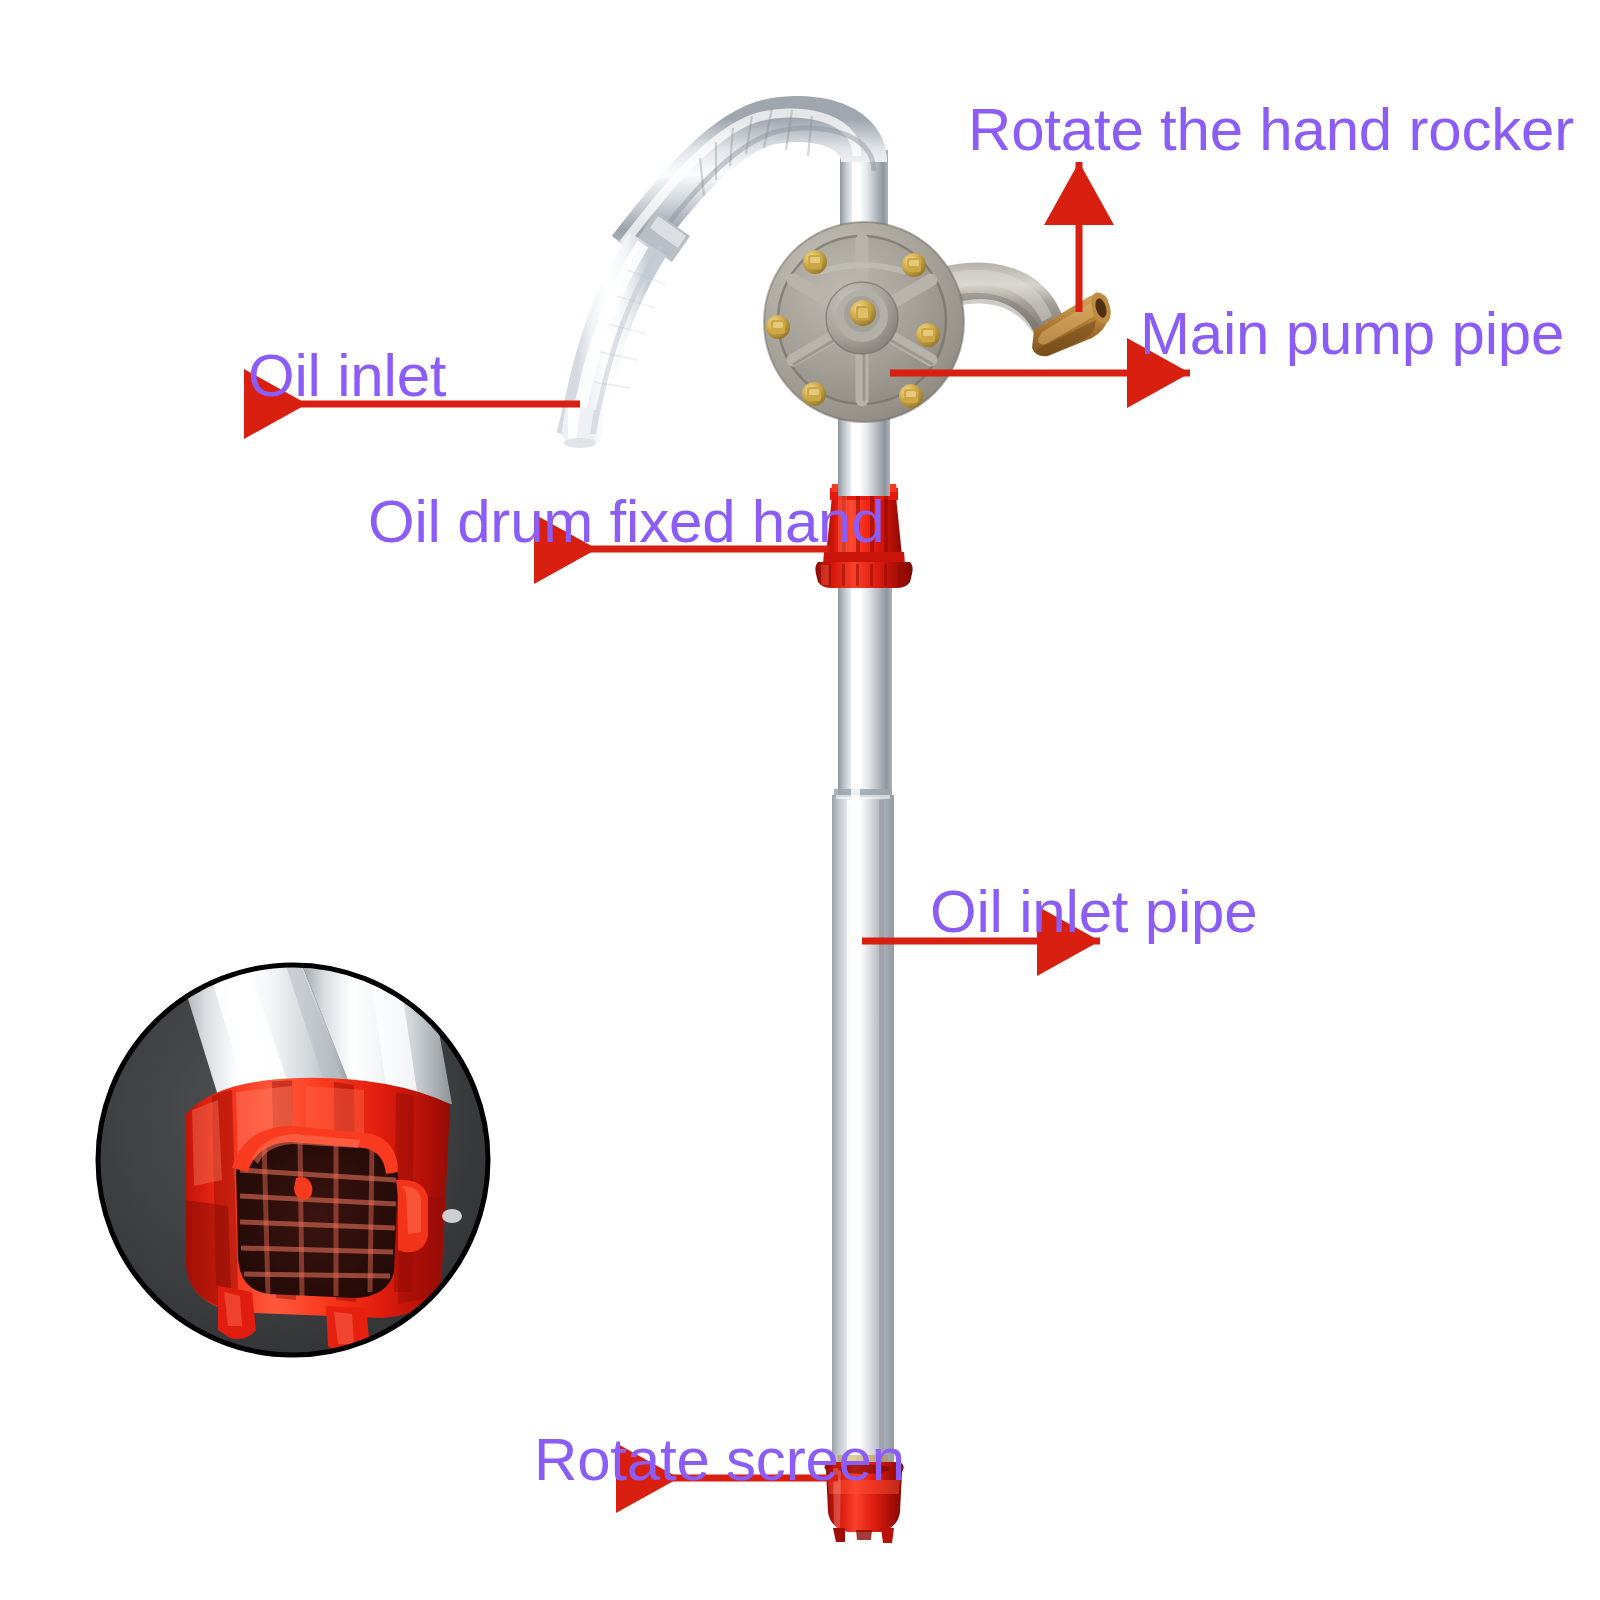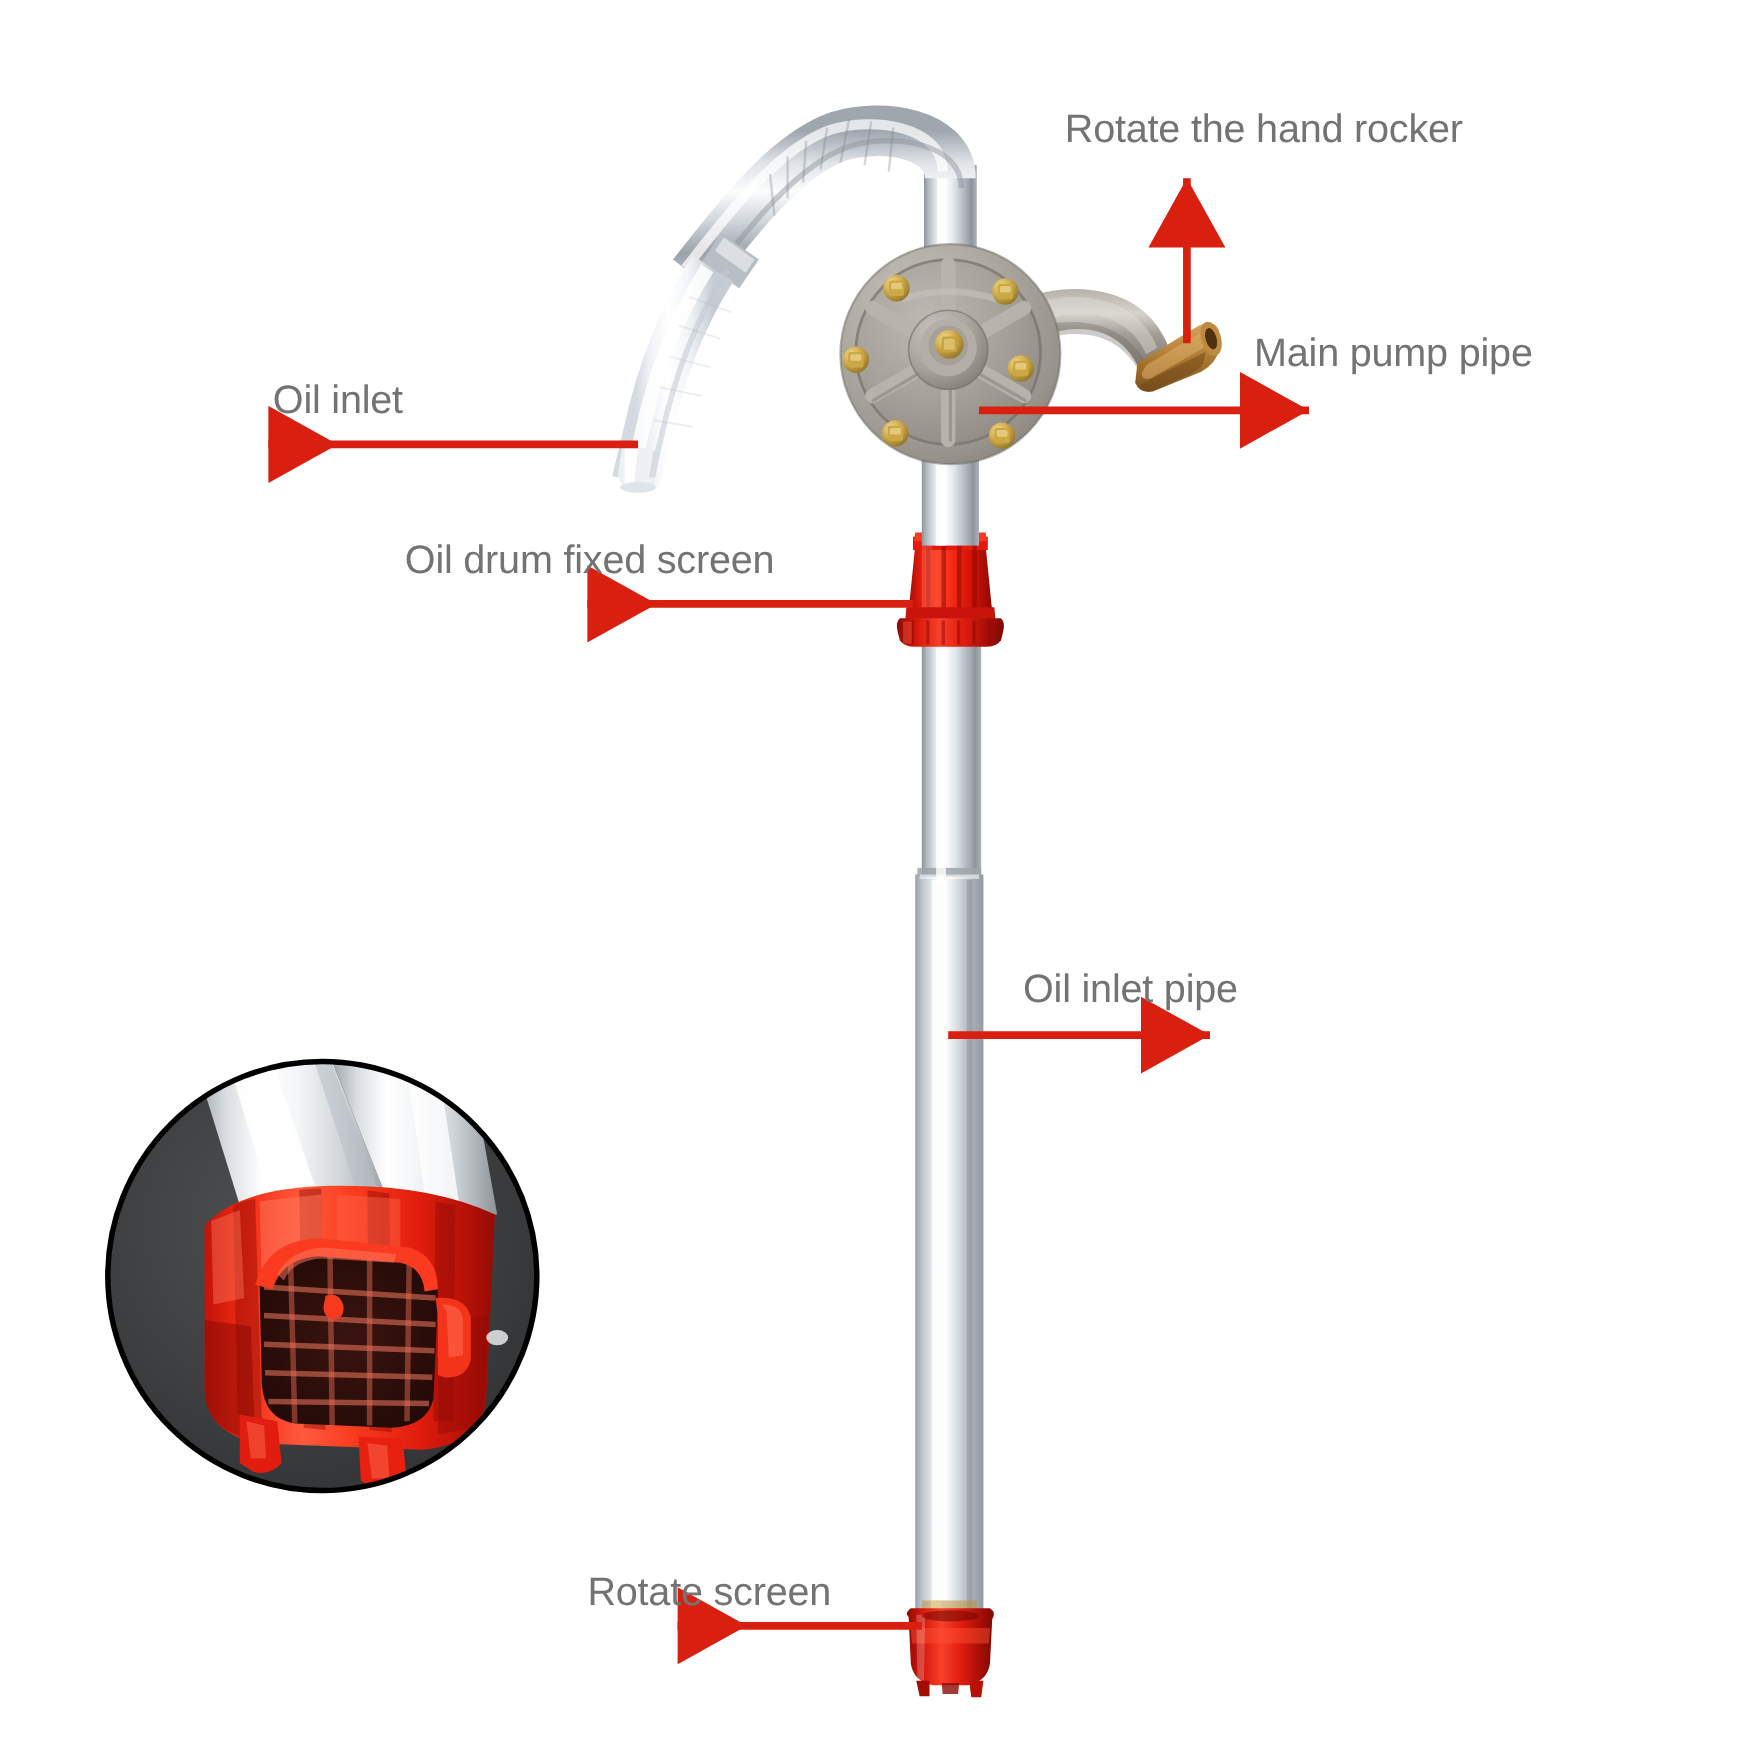--- a/index.html
+++ b/index.html
@@ -21,23 +21,23 @@
   }
   #art {
     position: absolute;
     left: 0;
     top: 0;
     width: 1600px;
     height: 1600px;
   }
   .callout {
     position: absolute;
-    color: #737373;
+    color: #8b5cf6;
     font-family: "Liberation Sans", sans-serif;
-    font-size: 36px;
+    font-size: 60px;
     font-weight: 400;
     line-height: 1.05;
     white-space: nowrap;
     letter-spacing: -0.2px;
   }
   .cal-rotate     { left: 968px;  top: 98px;  }
   .cal-mainpump   { left: 1140px; top: 302px; }
   .cal-oiloutlet  { left: 248px;  top: 344px; }
   .cal-drumcover  { left: 368px;  top: 490px; }
   .cal-inletpipe  { left: 930px;  top: 880px; text-align: center; }
@@ -509,19 +509,19 @@
       <line x1="838" y1="1478" x2="616" y2="1478" marker-end="url(#mArrowL)"></line>
     </g>
   </svg>
 
   <div class="callout cal-rotate">Rotate the hand rocker</div>
 
   <div class="callout cal-mainpump">Main pump pipe</div>
 
   <div class="callout cal-oiloutlet">Oil inlet</div>
 
-  <div class="callout cal-drumcover">Oil drum fixed screen</div>
+  <div class="callout cal-drumcover">Oil drum fixed hand</div>
 
   <div class="callout cal-inletpipe">Oil inlet pipe</div>
 
   <div class="callout cal-filter">Rotate screen</div>
 
 </div>
 
 </body></html>

